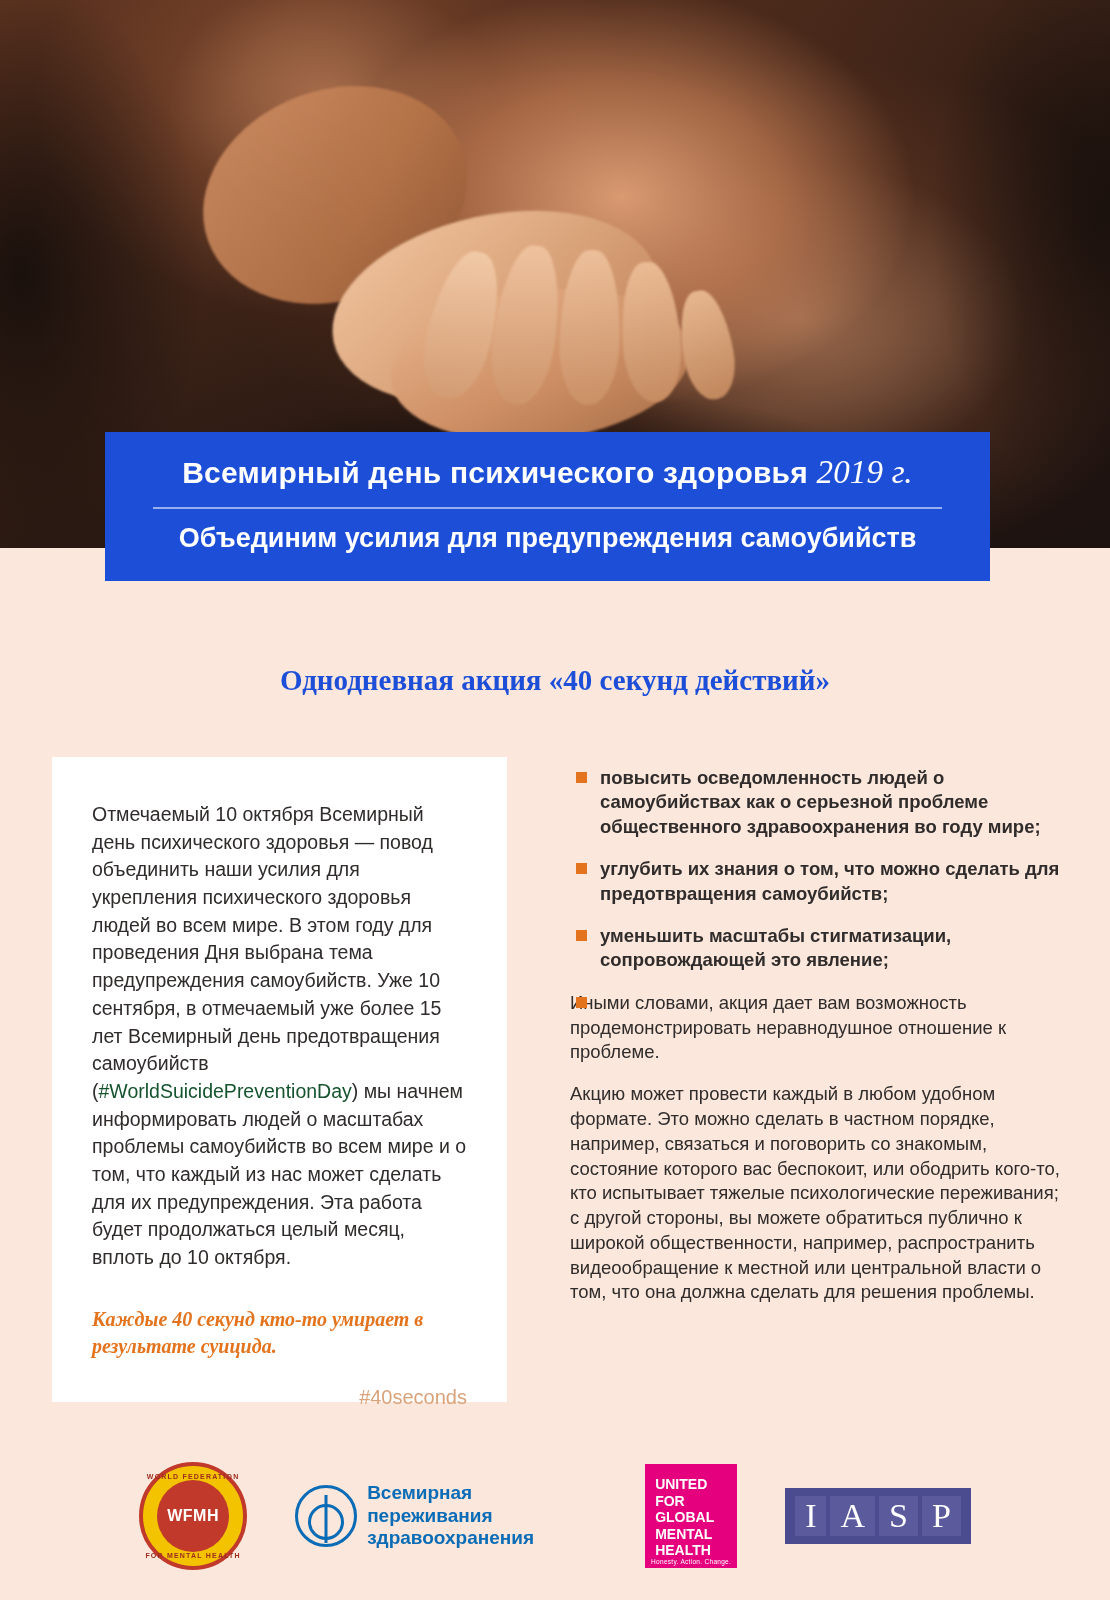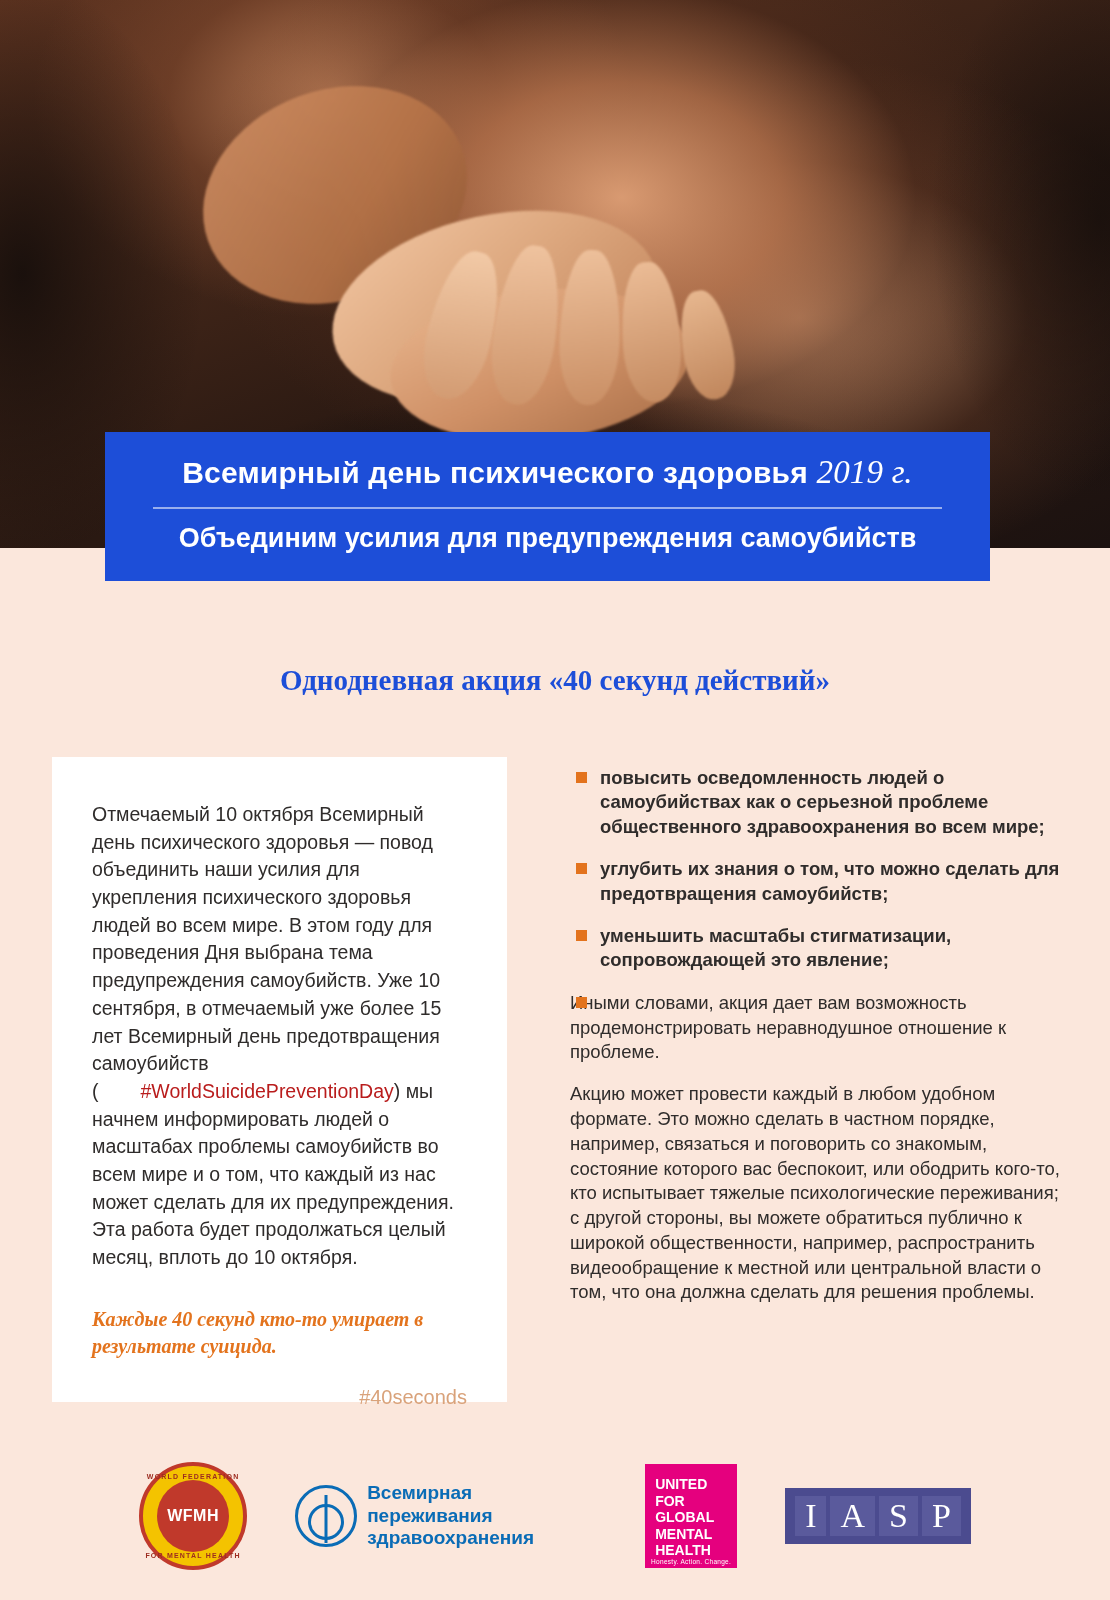--- a/index.html
+++ b/index.html
@@ -133,22 +133,21 @@
     box-sizing: border-box;
     padding: 44px 40px 30px 40px;
   }
   .col-left p {
     margin: 0;
     font-size: 19.5px;
     line-height: 1.42;
     color: #2f2c2b;
   }
   .hashtag-inline {
-    color: #b91c1c;
-    margin-left: 42px;
+    color: #14532d;
   }
   .highlight {
     margin-top: 34px;
     font-family: "Liberation Serif", serif;
     font-style: italic;
     font-weight: bold;
     font-size: 20px;
     line-height: 1.35;
     color: #e3731d;
   }
@@ -349,21 +348,21 @@
 <div class="subtitle">Однодневная акция «40 секунд действий»</div>
 
 <div class="col-left">
   <p><span>Отмечаемый 10 октября Всемирный день психического здоровья — повод объединить наши усилия для укрепления психического здоровья людей во всем мире. В этом году для проведения Дня выбрана тема предупреждения самоубийств. Уже 10 сентября, в отмечаемый уже более 15 лет Всемирный день предотвращения самоубийств (</span><span class="hashtag-inline">#WorldSuicidePreventionDay</span><span>) мы начнем информировать людей о масштабах проблемы самоубийств во всем мире и о том, что каждый из нас может сделать для их предупреждения. Эта работа будет продолжаться целый месяц, вплоть до 10 октября.</span></p>
   <div class="highlight">Каждые 40 секунд кто-то умирает в результате суицида.</div>
   <div class="hashtag-right">#40seconds</div>
 </div>
 
 <div class="col-right">
   <ul class="bullets">
-    <li><span class="sq"></span><span>повысить осведомленность людей о самоубийствах как о серьезной проблеме общественного здравоохранения во всем мире;</span></li>
+    <li><span class="sq"></span><span>повысить осведомленность людей о самоубийствах как о серьезной проблеме общественного здравоохранения во году мире;</span></li>
     <li><span class="sq"></span><span>углубить их знания о том, что можно сделать для предотвращения самоубийств;</span></li>
     <li><span class="sq"></span><span>уменьшить масштабы стигматизации, сопровождающей это явление;</span></li>
     <li><span class="sq"></span></li>
   </ul>
   <p>Иными словами, акция дает вам возможность продемонстрировать неравнодушное отношение к проблеме.</p>
   <p>Акцию может провести каждый в любом удобном формате. Это можно сделать в частном порядке, например, связаться и поговорить со знакомым, состояние которого вас беспокоит, или ободрить кого-то, кто испытывает тяжелые психологические переживания; с другой стороны, вы можете обратиться публично к широкой общественности, например, распространить видеообращение к местной или центральной власти о том, что она должна сделать для решения проблемы.</p>
 </div>
 
 <div class="logos">
 

